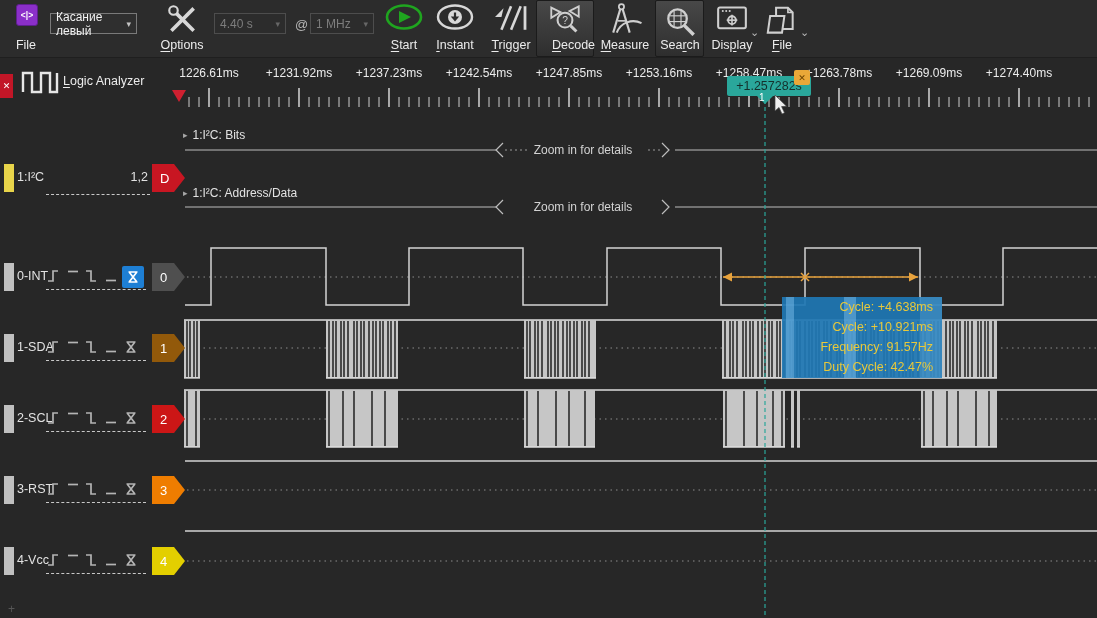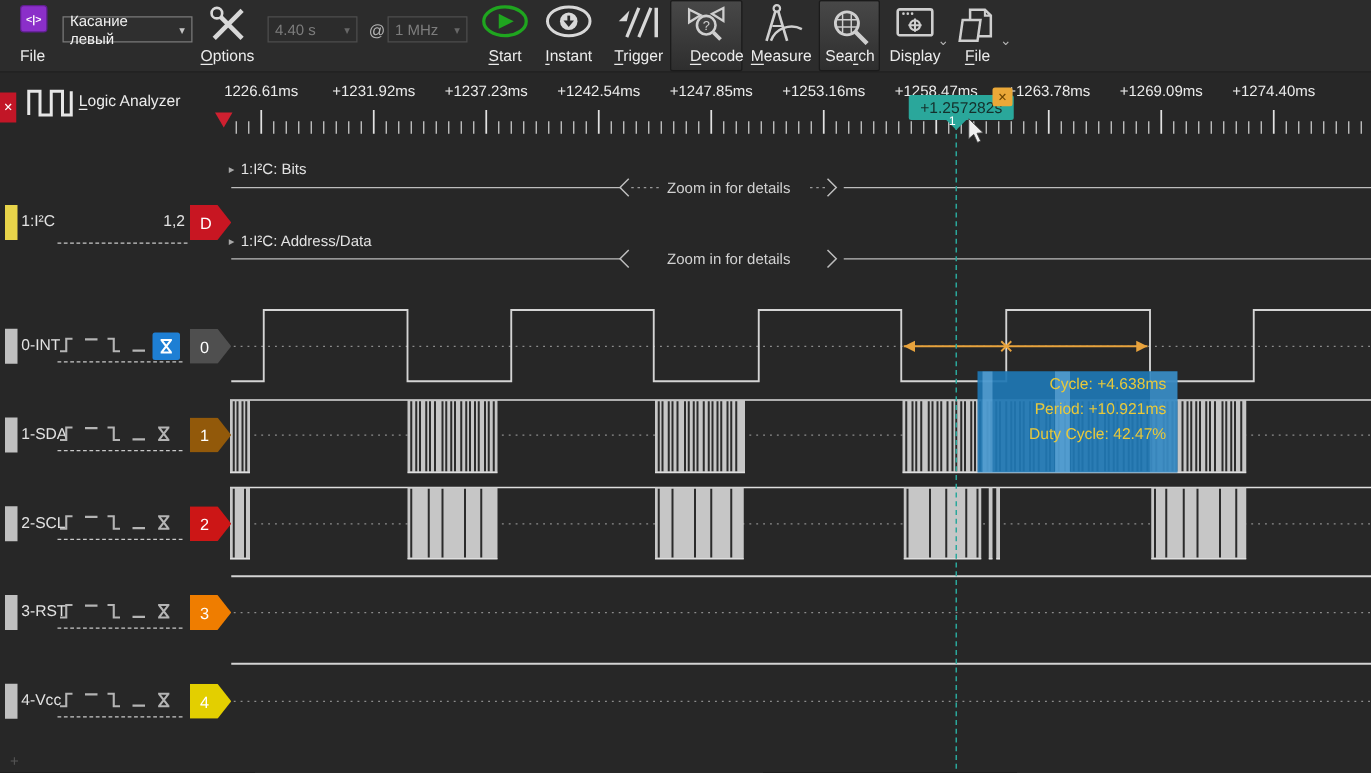--- a/index.html
+++ b/index.html
@@ -75,21 +75,21 @@
 
 <div id="app">
 
   <div id="toolbar">
     <div class="active-bg" style="left:536px;width:58px"></div>
     <div class="active-bg" style="left:655px;width:49px"></div>
 
     <div class="fileicon">&lt;|&gt;</div>
     <div class="tb-label" style="left:11px;width:30px">File</div>
 
-    <div class="combo" style="left:50px;width:104px">
+    <div class="combo" style="left:50px;width:87px">
       <span>Касание левый</span>
       <span class="caret">▾</span>
     </div>
 
     <svg class="tb-icon" style="left:165px;top:3px" width="34" height="32" viewBox="0 0 32 30">
       <line x1="6" y1="26" x2="27" y2="5" stroke="#d8d8d8" stroke-width="3.4"></line>
       <line x1="6" y1="5" x2="27" y2="26" stroke="#d8d8d8" stroke-width="3.4"></line>
       <circle cx="8" cy="7" r="4" fill="#2c2c2c" stroke="#d8d8d8" stroke-width="2"></circle>
     </svg>
     <div class="tb-label" style="left:155px;width:54px"><u>O</u>ptions</div>
@@ -382,21 +382,22 @@
             <path d="M3.5 3 H12.5 M3.5 13 H12.5 M4.5 3.5 L11.5 12.5 M11.5 3.5 L4.5 12.5" fill="none" stroke="#b4b4b4" stroke-width="1.7"></path>
           </svg></span>
       </div>
     </div>
 
   <div id="meas-tooltip">
     <div class="tt-stripe" style="left:4px;width:8px"></div>
     <div class="tt-stripe" style="left:62px;width:12px"></div>
     <div class="tt-stripe" style="left:138px;width:22px;opacity:.55"></div>
     <div class="tline">Cycle: +4.638ms</div>
-    <div class="tline">Period: +10.921ms</div>
+    <div class="tline">Cycle: +10.921ms</div>
+    <div class="tline">Frequency: 91.57Hz</div>
     <div class="tline">Duty Cycle: 42.47%</div>
   </div>
 
   <div id="cursor-badge">+1.257282s</div>
   <div id="cursor-tri"></div>
   <div id="cursor-num">1</div>
   <div id="cursor-close">✕</div>
 
   <svg id="mouse-ptr" width="16" height="22" viewBox="0 0 16 22">
     <polygon points="2,1 2,17 6,13.5 9,20 11.5,18.8 8.6,12.6 13.5,12.2" fill="#efefef" stroke="#444" stroke-width="0.7"></polygon>

